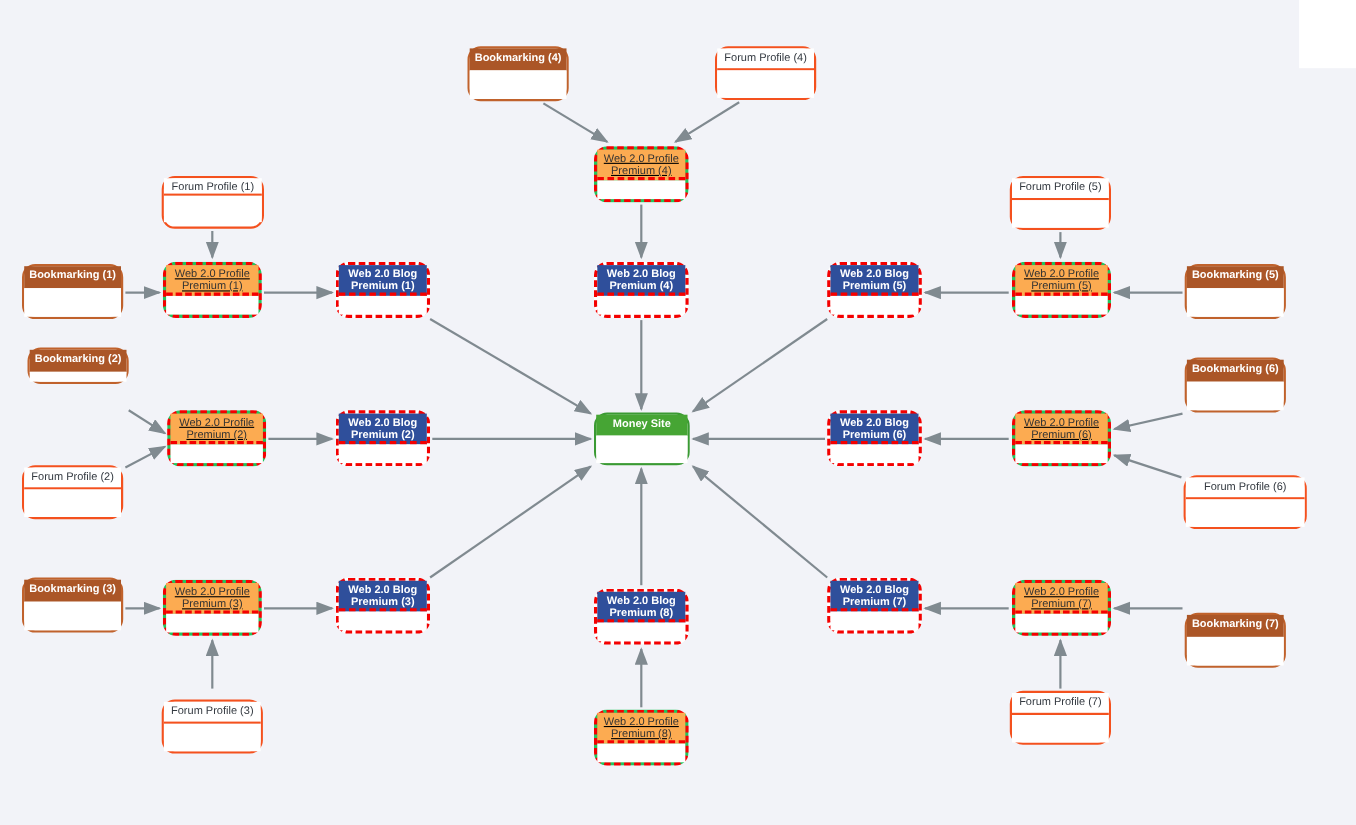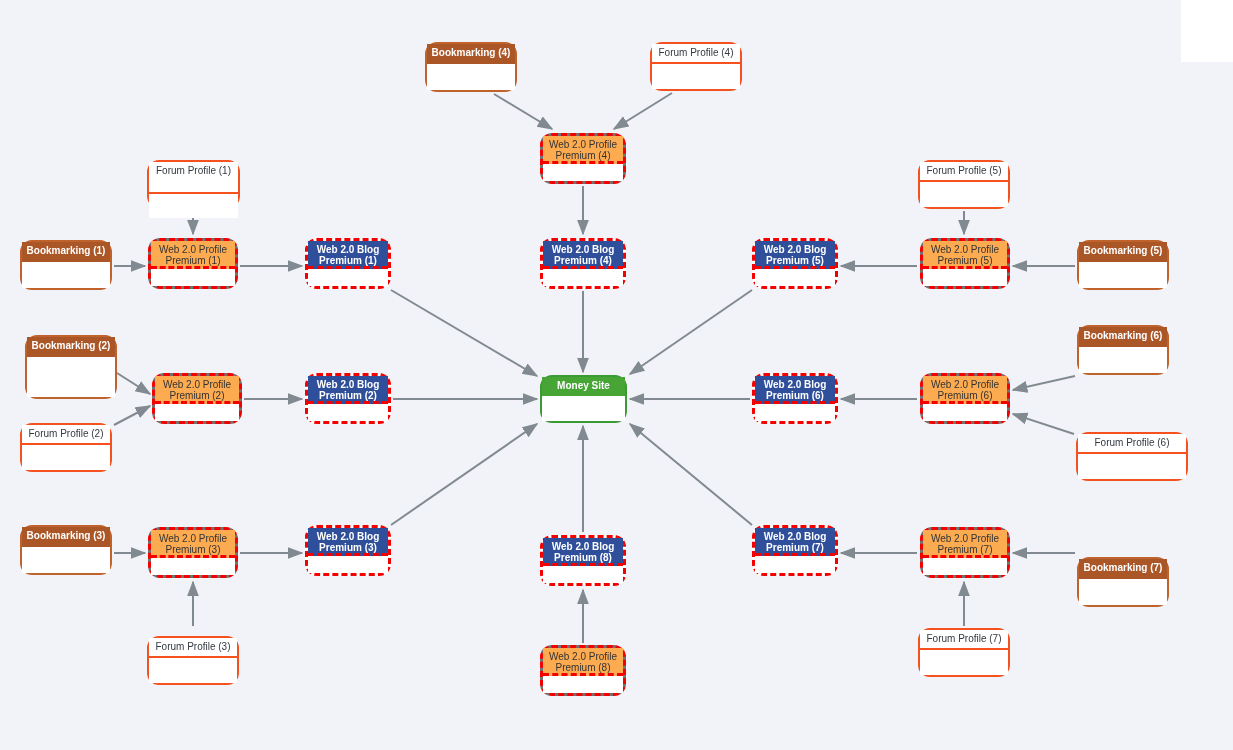--- a/index.html
+++ b/index.html
@@ -30,21 +30,21 @@
   .n-book{border:2px solid #c0622c;background:#ffffff;}
   .n-book .hdr{background:#ab5627;color:#ffffff;font-weight:bold;}
   .n-book .body{background:#ffffff;}
 
   
   .n-forum{border:2px solid #f4511e;background:#ffffff;}
   .n-forum .hdr{background:#ffffff;color:#333940;font-weight:normal;border-bottom:2px solid #f4511e;}
   .n-forum .body{background:#ffffff;}
 
   
-  .n-profile{border:3px dashed #f40000;background:#737373;}
+  .n-profile{border:3px dashed #f40000;background:#22c55e;text-decoration:underline;}
   .n-profile .hdr{background:#fcab51;color:#333333;font-weight:normal;border-bottom:3px dashed #f40000;}
   .n-profile .body{background:#ffffff;}
 
   
   .n-blog{border:3px dashed #f40000;background:#ffffff;}
   .n-blog .hdr{background:#2f4f9b;color:#ffffff;font-weight:bold;border-bottom:3px dashed #f40000;}
   .n-blog .body{background:#ffffff;}
 
   
   .n-money{border:2px solid #3a9a33;background:#ffffff;}
@@ -98,34 +98,34 @@
   <div id="node-layer">
       <div class="node n-money" style="left: 540px; top: 375px; width: 87px; height: 48px;">
         <div class="hdr" style="height: 19px;">Money Site</div>
         <div class="body" style="height: calc(100% - 19px);"></div>
       </div>
       <div class="node n-book" style="left: 20px; top: 240px; width: 92px; height: 50px;">
         <div class="hdr" style="height: 20px;">Bookmarking (1)</div>
         <div class="body" style="height: calc(100% - 20px);"></div>
       </div>
       <div class="node n-forum" style="left: 147px; top: 160px; width: 93px; height: 48px;">
-        <div class="hdr" style="height: 32px;">Forum Profile (1)</div>
+        <div class="hdr" style="height: 16px;">Forum Profile (1)</div>
         <div class="body" style="height: calc(100% - 20px);"></div>
       </div>
       <div class="node n-profile" style="left: 148px; top: 238px; width: 90px; height: 51px;">
         <div class="hdr" style="height: 28px;">Web 2.0 Profile
 Premium (1)</div>
         <div class="body" style="height: calc(100% - 28px);"></div>
       </div>
       <div class="node n-blog" style="left: 305px; top: 238px; width: 86px; height: 51px;">
         <div class="hdr" style="height: 28px;">Web 2.0 Blog
 Premium (1)</div>
         <div class="body" style="height: calc(100% - 28px);"></div>
       </div>
-      <div class="node n-book" style="left: 25px; top: 335px; width: 92px; height: 64px;">
+      <div class="node n-book" style="left: 25px; top: 316px; width: 92px; height: 33px;">
         <div class="hdr" style="height: 20px;">Bookmarking (2)</div>
         <div class="body" style="height: calc(100% - 20px);"></div>
       </div>
       <div class="node n-forum" style="left: 20px; top: 423px; width: 92px; height: 49px;">
         <div class="hdr" style="height: 20px;">Forum Profile (2)</div>
         <div class="body" style="height: calc(100% - 20px);"></div>
       </div>
       <div class="node n-profile" style="left: 152px; top: 373px; width: 90px; height: 51px;">
         <div class="hdr" style="height: 28px;">Web 2.0 Profile
 Premium (2)</div>

